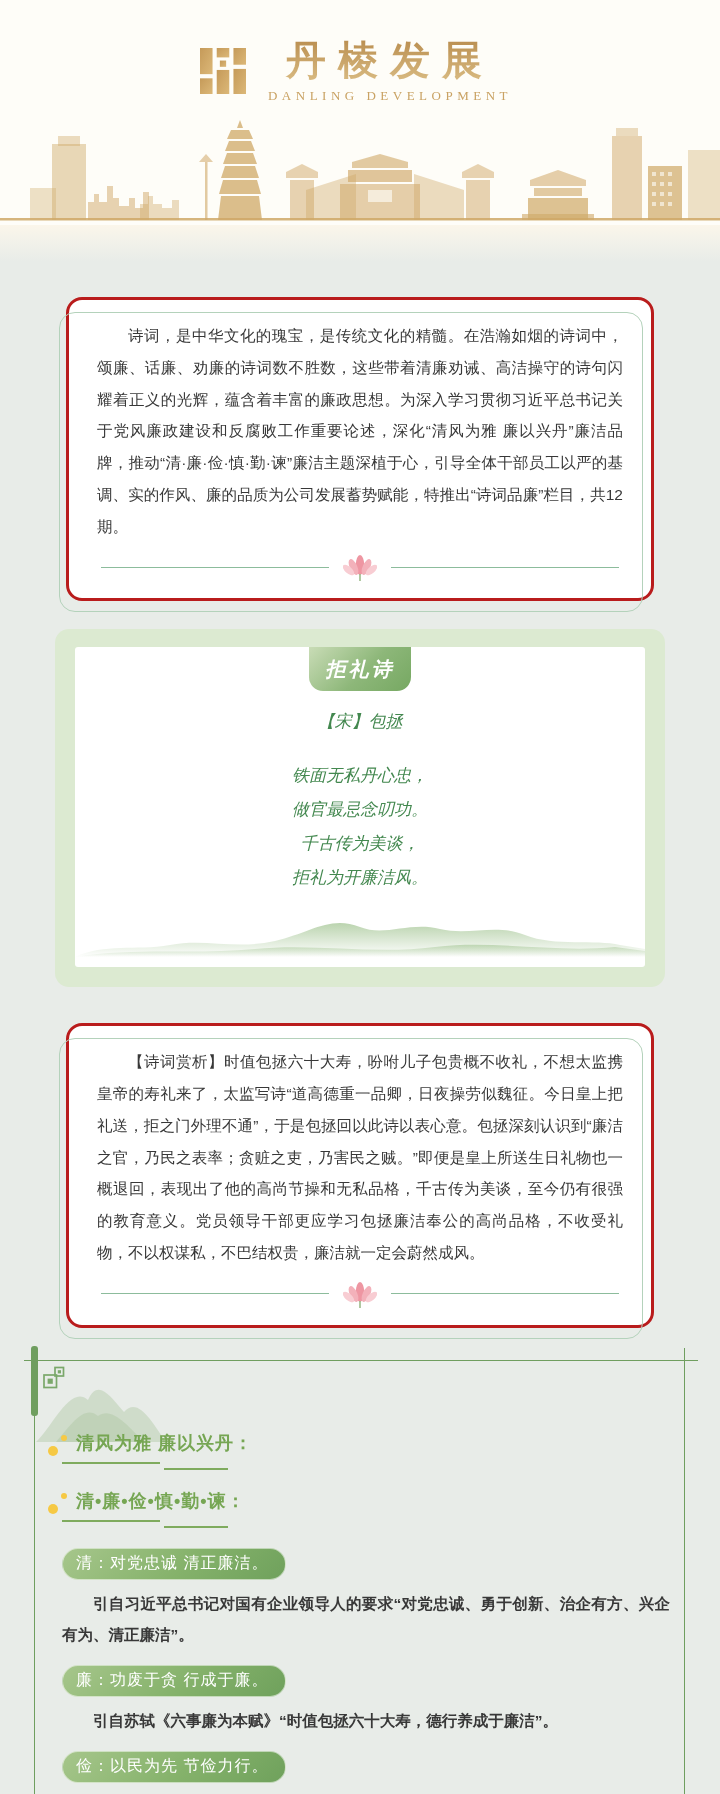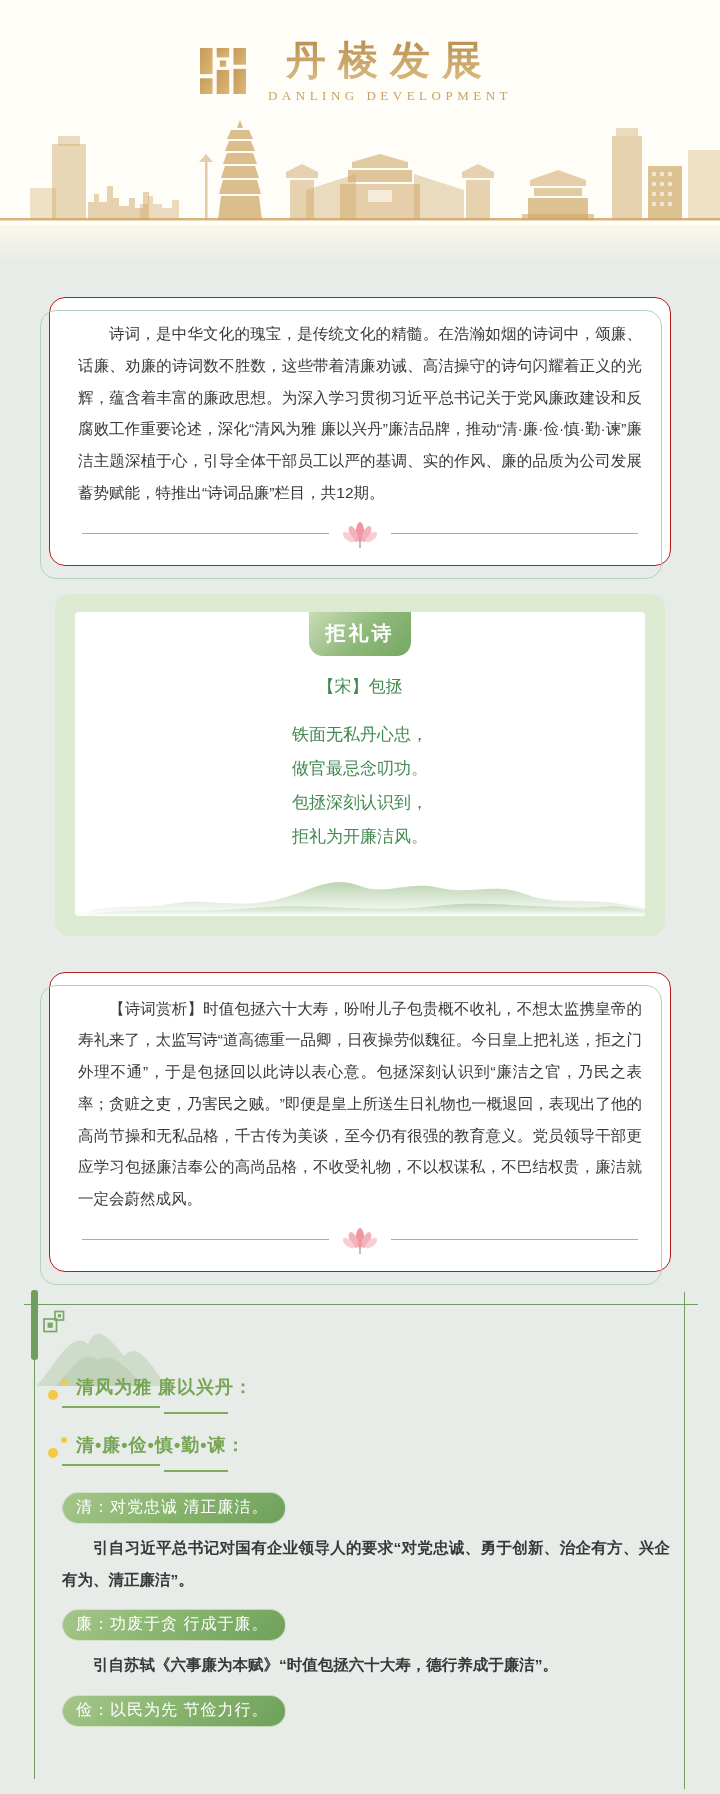--- a/index.html
+++ b/index.html
@@ -13,34 +13,34 @@
   .brand-sub{margin-top:6px;font-size:13px;color:#c9a263;letter-spacing:4.5px;font-family:"Liberation Serif",serif;}
   .skyline{position:absolute;left:0;bottom:0;width:720px;height:115px;display:block;}
 
   
   .fade{height:36px;background:linear-gradient(180deg,#fbf6ea 0%,#f3f2ea 40%,#e8ece8 100%);}
 
   
   main{flex:1;background:#e8ece8;padding-bottom:34px;}
 
   
-  .card{position:relative;margin:36px 49px 0;background:#ffffff;border:1px solid #b91c1c;border-radius:16px;padding:20px 28px 10px;}
+  .card{position:relative;margin:36px 66px 0;background:#ffffff;border:3px solid #b91c1c;border-radius:16px;padding:20px 28px 10px;}
   .card::before{content:"";position:absolute;left:-10px;top:12px;width:100%;height:100%;border:1px solid #b4d2bb;border-radius:16px;pointer-events:none;}
   .card p{margin:0;font-size:15.5px;line-height:2.05;color:#383838;text-align:justify;text-indent:2em;}
 
   .divider{display:flex;align-items:center;gap:14px;margin:10px 4px 6px;}
   .divider .line{flex:1;height:1px;background:#8cbc9c;}
   .lotus{width:34px;height:30px;flex:0 0 auto;}
 
   
   .poem-outer{margin:28px 55px 0;background:#dcead1;border-radius:14px;padding:18px 20px 20px;}
-  .poem-inner{position:relative;background:#ffffff;border-radius:3px;padding-bottom:0;}
+  .poem-inner{position:relative;background:#ffffff;border-radius:3px;padding-bottom:10px;font-style:italic;}
   .poem-tab{width:102px;height:44px;margin:0 auto;background:linear-gradient(135deg,#c9dcb6 0%,#8db779 55%,#76a862 100%);border-radius:0 0 14px 14px;color:#fff;font-size:20px;font-weight:bold;letter-spacing:3px;display:flex;align-items:center;justify-content:center;}
   .poem-body{text-align:center;color:#43884f;font-size:17px;line-height:34px;margin-top:14px;}
-  .poem-body .author{margin-bottom:14px;}
+  .poem-body .author{margin-bottom:20px;}
   .hills{display:block;width:100%;height:52px;margin-top:10px;}
 
   
   .brand-section{position:relative;margin-top:16px;padding:72px 50px 64px 62px;}
   .fl{position:absolute;background:#6f9e5f;}
   .frame-top{left:24px;right:22px;top:16px;height:1px;}
   .frame-left{left:34px;top:18px;bottom:12px;width:1px;}
   .frame-right{right:35px;top:4px;bottom:2px;width:1px;}
   .bar-tl{left:31px;top:2px;width:7px;height:70px;border-radius:3px;}
   .fret{position:absolute;width:24px;height:24px;}
@@ -166,21 +166,21 @@
       </div>
     </section>
 
     <section class="poem-outer">
       <div class="poem-inner">
         <div class="poem-tab">拒礼诗</div>
         <div class="poem-body">
           <div class="author">【宋】包拯</div>
           <div>铁面无私丹心忠，</div>
           <div>做官最忌念叨功。</div>
-          <div>包拯深刻认识到，</div>
+          <div>千古传为美谈，</div>
           <div>拒礼为开廉洁风。</div>
         </div>
         <svg class="hills" viewBox="0 0 570 52" preserveAspectRatio="none" aria-hidden="true">
           <defs>
             <linearGradient id="hg" x1="0" y1="0" x2="0" y2="1">
               <stop offset="0" stop-color="#8db779" stop-opacity=".6"></stop>
               <stop offset="1" stop-color="#8db779" stop-opacity="0"></stop>
             </linearGradient>
           </defs>
           <path d="M0,52 C30,38 60,46 95,40 C130,33 160,45 200,36 C235,28 255,10 285,22 C310,32 335,16 365,24 C395,31 420,18 450,30 C480,42 520,34 545,40 L570,44 L570,52 Z" fill="url(#hg)"></path>

